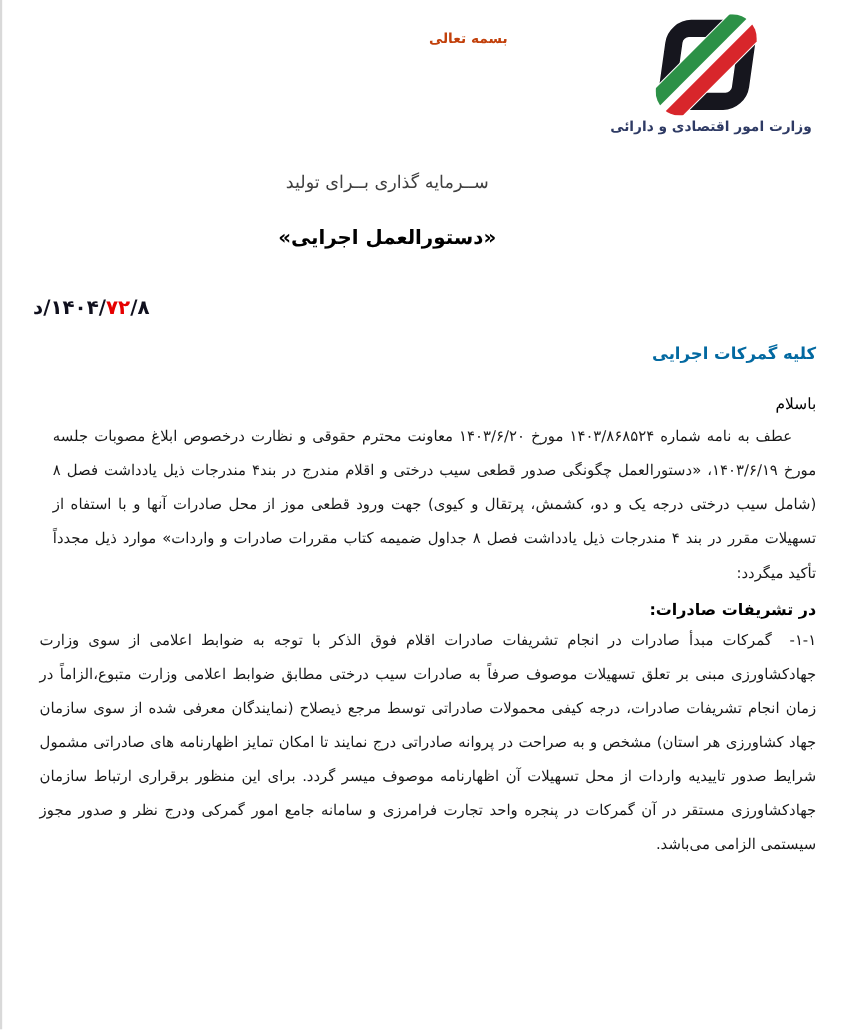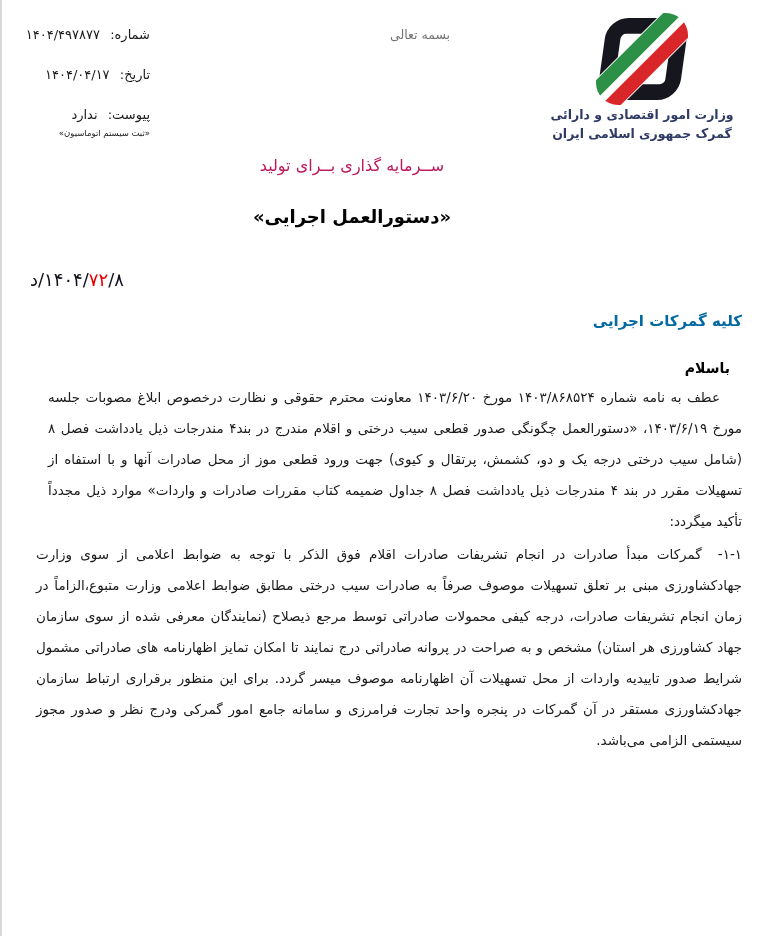--- a/index.html
+++ b/index.html
@@ -13,63 +13,48 @@
     color:#1a1a1a;
     box-sizing:border-box;
   }
   
   .meta{position:absolute;top:26px;left:16px;width:132px;direction:rtl;text-align:right;}
   .meta .row{font-size:13px;line-height:18px;margin-bottom:22px;white-space:nowrap;}
   .meta .row .lbl{font-weight:500;}
   .meta .row .val{margin-right:6px;}
   .meta .note{font-size:8.5px;color:#222;margin-top:-6px;white-space:nowrap;}
   
-  .besmele{position:absolute;top:27px;left:388px;font-size:12.5px;font-weight:normal;color:#737373;}
+  .besmele{position:absolute;top:27px;left:388px;font-size:12.5px;font-weight:bold;color:#c2410c;}
   
-  .logo-block{position:absolute;top:13px;left:544px;width:192px;text-align:center;}
+  .logo-block{position:absolute;top:13px;left:544px;width:192px;text-align:right;}
   .logo-block svg{display:block;margin:0 auto;}
   .org-line{font-size:12.5px;font-weight:bold;color:#2e3a64;line-height:19px;white-space:nowrap;}
   
-  .slogan{position:absolute;top:156px;left:232px;width:236px;text-align:center;font-size:16px;color:#be185d;direction:rtl;white-space:nowrap;}
+  .slogan{position:absolute;top:156px;left:232px;width:236px;text-align:center;font-size:16px;color:#404040;direction:rtl;white-space:nowrap;}
   .doctype{position:absolute;top:206px;left:232px;width:236px;text-align:center;font-size:18px;font-weight:bold;color:#000;direction:rtl;white-space:nowrap;}
   
-  .ref{position:absolute;top:269px;left:28px;font-size:18px;font-weight:normal;direction:ltr;letter-spacing:1px;color:#10101e;white-space:nowrap;text-align:right;}
+  .ref{position:absolute;top:269px;left:28px;font-size:18px;font-weight:bold;direction:ltr;letter-spacing:1px;color:#10101e;white-space:nowrap;text-align:right;}
   .ref span{unicode-bidi:bidi-override;direction:ltr;}
   .ref .red{color:#e60000;}
   
   .letter-body{position:absolute;top:312px;right:34px;left:34px;direction:rtl;text-align:right;}
   .recipient{font-size:15px;font-weight:bold;color:#0369a1;margin:0 0 30px 0;}
-  .salutation{font-size:14px;font-weight:bold;color:#000;margin:0 12px 6px 0;}
+  .salutation{font-size:14px;font-weight:normal;color:#000;margin:0 0 6px 0;}
   .para{font-size:13.5px;line-height:31px;text-align:justify;margin:0 0 2px 12px;}
   .para.indent{text-indent:22px;}
   .section-heading{font-size:14.5px;font-weight:bold;color:#000;margin:10px 0 4px 0;}
   .item{font-size:13.5px;line-height:31px;text-align:justify;margin:0;}
   .item .marker{font-weight:500;margin-left:7px;white-space:nowrap;}
   .item.sub .marker{margin-left:16px;}
 </style>
 </head>
 <body>
 
 <div class="page">
 
-  <div class="meta">
-    <div class="row">
-      <span class="lbl">شماره:</span>
-      <span class="val">۱۴۰۴/۴۹۷۸۷۷</span>
-    </div>
-    <div class="row">
-      <span class="lbl">تاریخ:</span>
-      <span class="val">۱۴۰۴/۰۴/۱۷</span>
-    </div>
-    <div class="row" style="margin-bottom:10px;">
-      <span class="lbl">پیوست:</span>
-      <span class="val">ندارد</span>
-    </div>
-    <div class="note">«ثبت سیستم اتوماسیون»</div>
-  </div>
 
   <div class="besmele">بسمه تعالی</div>
 
   <div class="logo-block">
     <svg viewBox="0 0 100 100" width="92" height="92" aria-hidden="true">
       <defs>
           <clipPath id="logoclip">
             <rect x="0" y="0" width="100" height="100" rx="24"></rect>
           </clipPath>
         </defs>
@@ -78,32 +63,32 @@
           <rect x="14" y="14" width="72" height="72" rx="14" fill="none" stroke="#16161e" stroke-width="17"></rect>
         </g>
         <g transform="rotate(-45 50 50)">
           <rect x="-30" y="30" width="160" height="40" fill="#ffffff"></rect>
           <rect x="-30" y="31" width="160" height="15" fill="#2c9147"></rect>
           <rect x="-30" y="54" width="160" height="15" fill="#d8262b"></rect>
         </g>
       </g>
     </svg>
     <div class="org-line">وزارت امور اقتصادی و دارائی</div>
-    <div class="org-line">گمرک جمهوری اسلامی ایران</div>
   </div>
 
   <div class="slogan">ســرمایه گذاری بــرای تولید</div>
   <div class="doctype">«دستورالعمل اجرایی»</div>
 
   <div class="ref">
     <span>د/۱۴۰۴/</span><span class="red">۷۲</span><span>/۸</span>
   </div>
 
   <div class="letter-body">
     <div class="recipient">کلیه گمرکات اجرایی</div>
     <div class="salutation">باسلام</div>
     <p class="para indent">عطف به نامه شماره ۱۴۰۳/۸۶۸۵۲۴ مورخ ۱۴۰۳/۶/۲۰ معاونت محترم حقوقی و نظارت درخصوص ابلاغ مصوبات جلسه مورخ ۱۴۰۳/۶/۱۹، «دستورالعمل چگونگی صدور قطعی سیب درختی و اقلام مندرج در بند۴ مندرجات ذیل یادداشت فصل ۸ (شامل سیب درختی درجه یک و دو، کشمش، پرتقال و کیوی) جهت ورود قطعی موز از محل صادرات آنها و با استفاه از تسهیلات مقرر در بند ۴ مندرجات ذیل یادداشت فصل ۸ جداول ضمیمه کتاب مقررات صادرات و واردات» موارد ذیل مجدداً تأکید میگردد:</p>
+    <div class="section-heading">در تشریفات صادرات:</div>
     <p class="item sub">
       <span class="marker">۱-۱-</span><span>گمرکات مبدأ صادرات در انجام تشریفات صادرات اقلام فوق الذکر با توجه به ضوابط اعلامی از سوی وزارت جهادکشاورزی مبنی بر تعلق تسهیلات موصوف صرفاً به صادرات سیب درختی مطابق ضوابط اعلامی وزارت متبوع،الزاماً در زمان انجام تشریفات صادرات، درجه کیفی محمولات صادراتی توسط مرجع ذیصلاح (نمایندگان معرفی شده از سوی سازمان جهاد کشاورزی هر استان) مشخص و به صراحت در پروانه صادراتی درج نمایند تا امکان تمایز اظهارنامه های صادراتی مشمول شرایط صدور تاییدیه واردات از محل تسهیلات آن اظهارنامه موصوف میسر گردد. برای این منظور برقراری ارتباط سازمان جهادکشاورزی مستقر در آن گمرکات در پنجره واحد تجارت فرامرزی و سامانه جامع امور گمرکی ودرج نظر و صدور مجوز سیستمی الزامی می‌باشد.</span>
     </p>
   </div>
 
 </div>
 
 </body></html>

